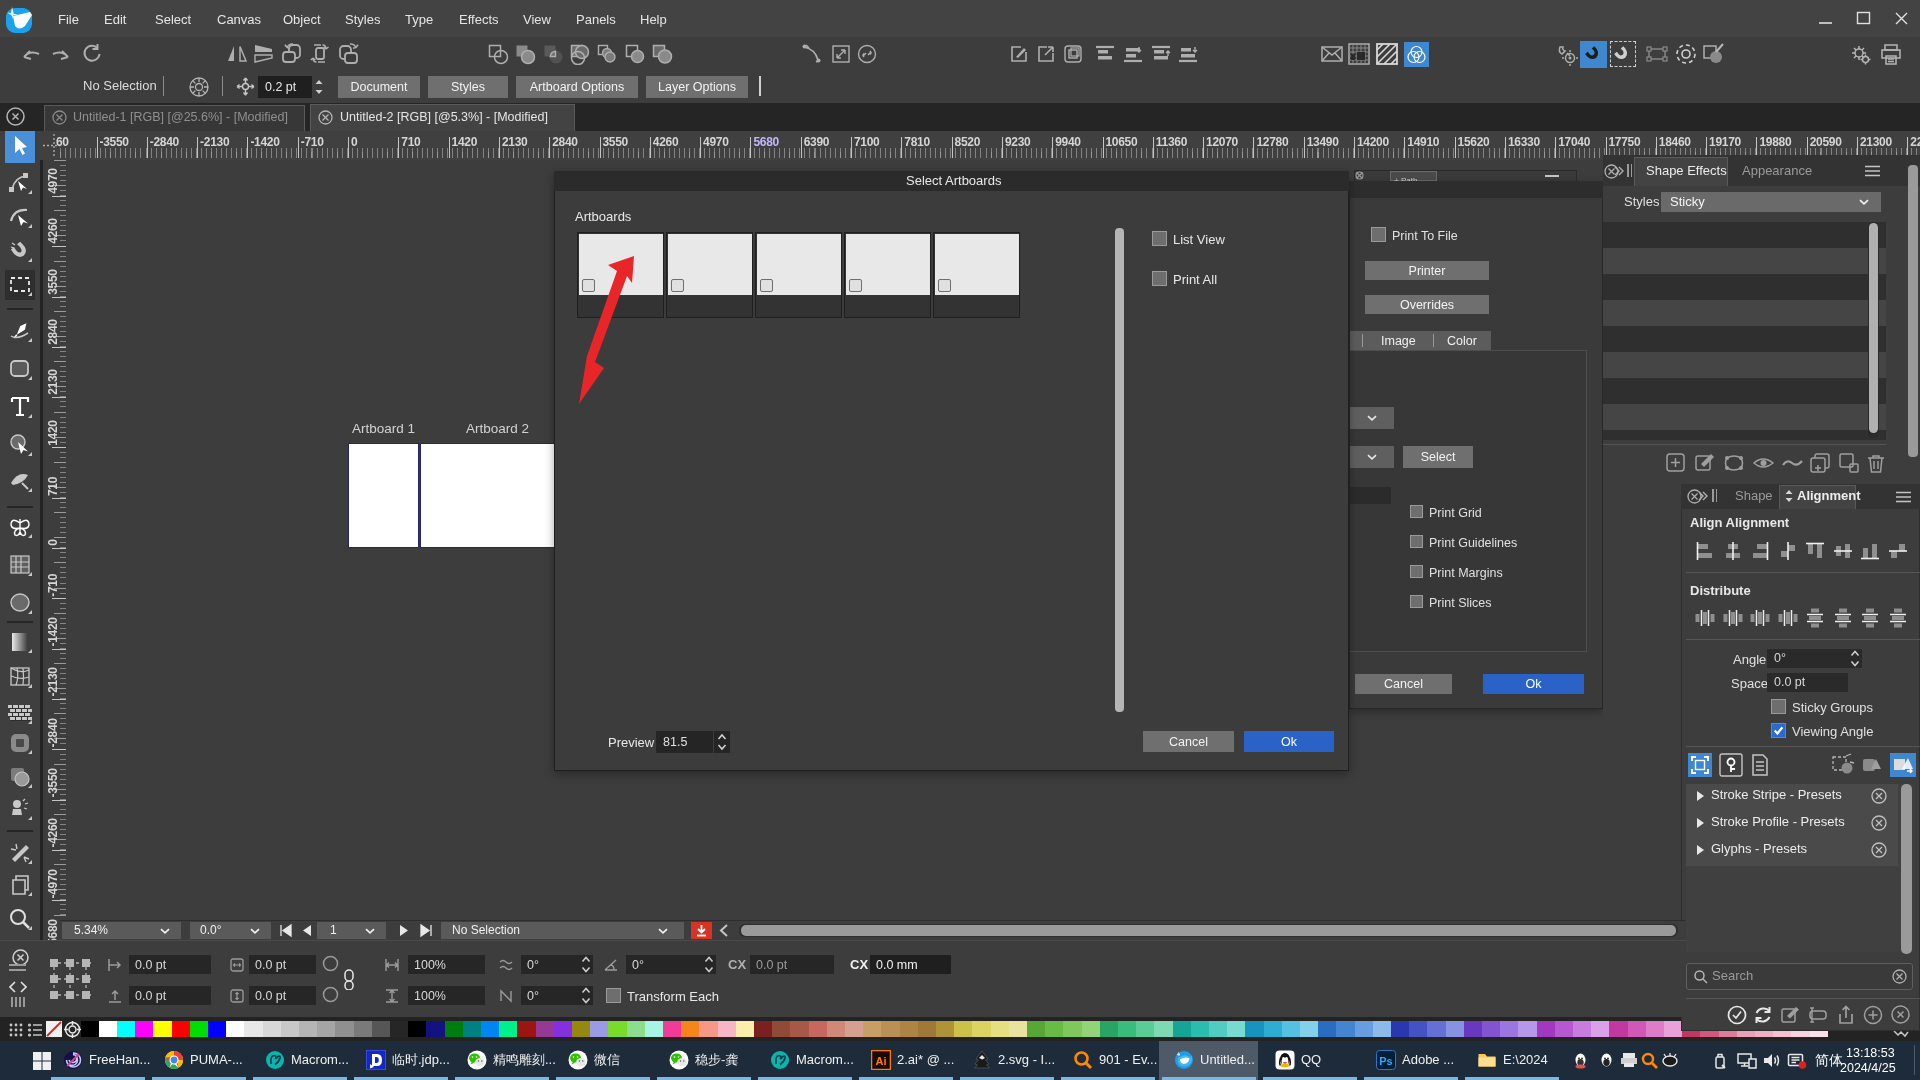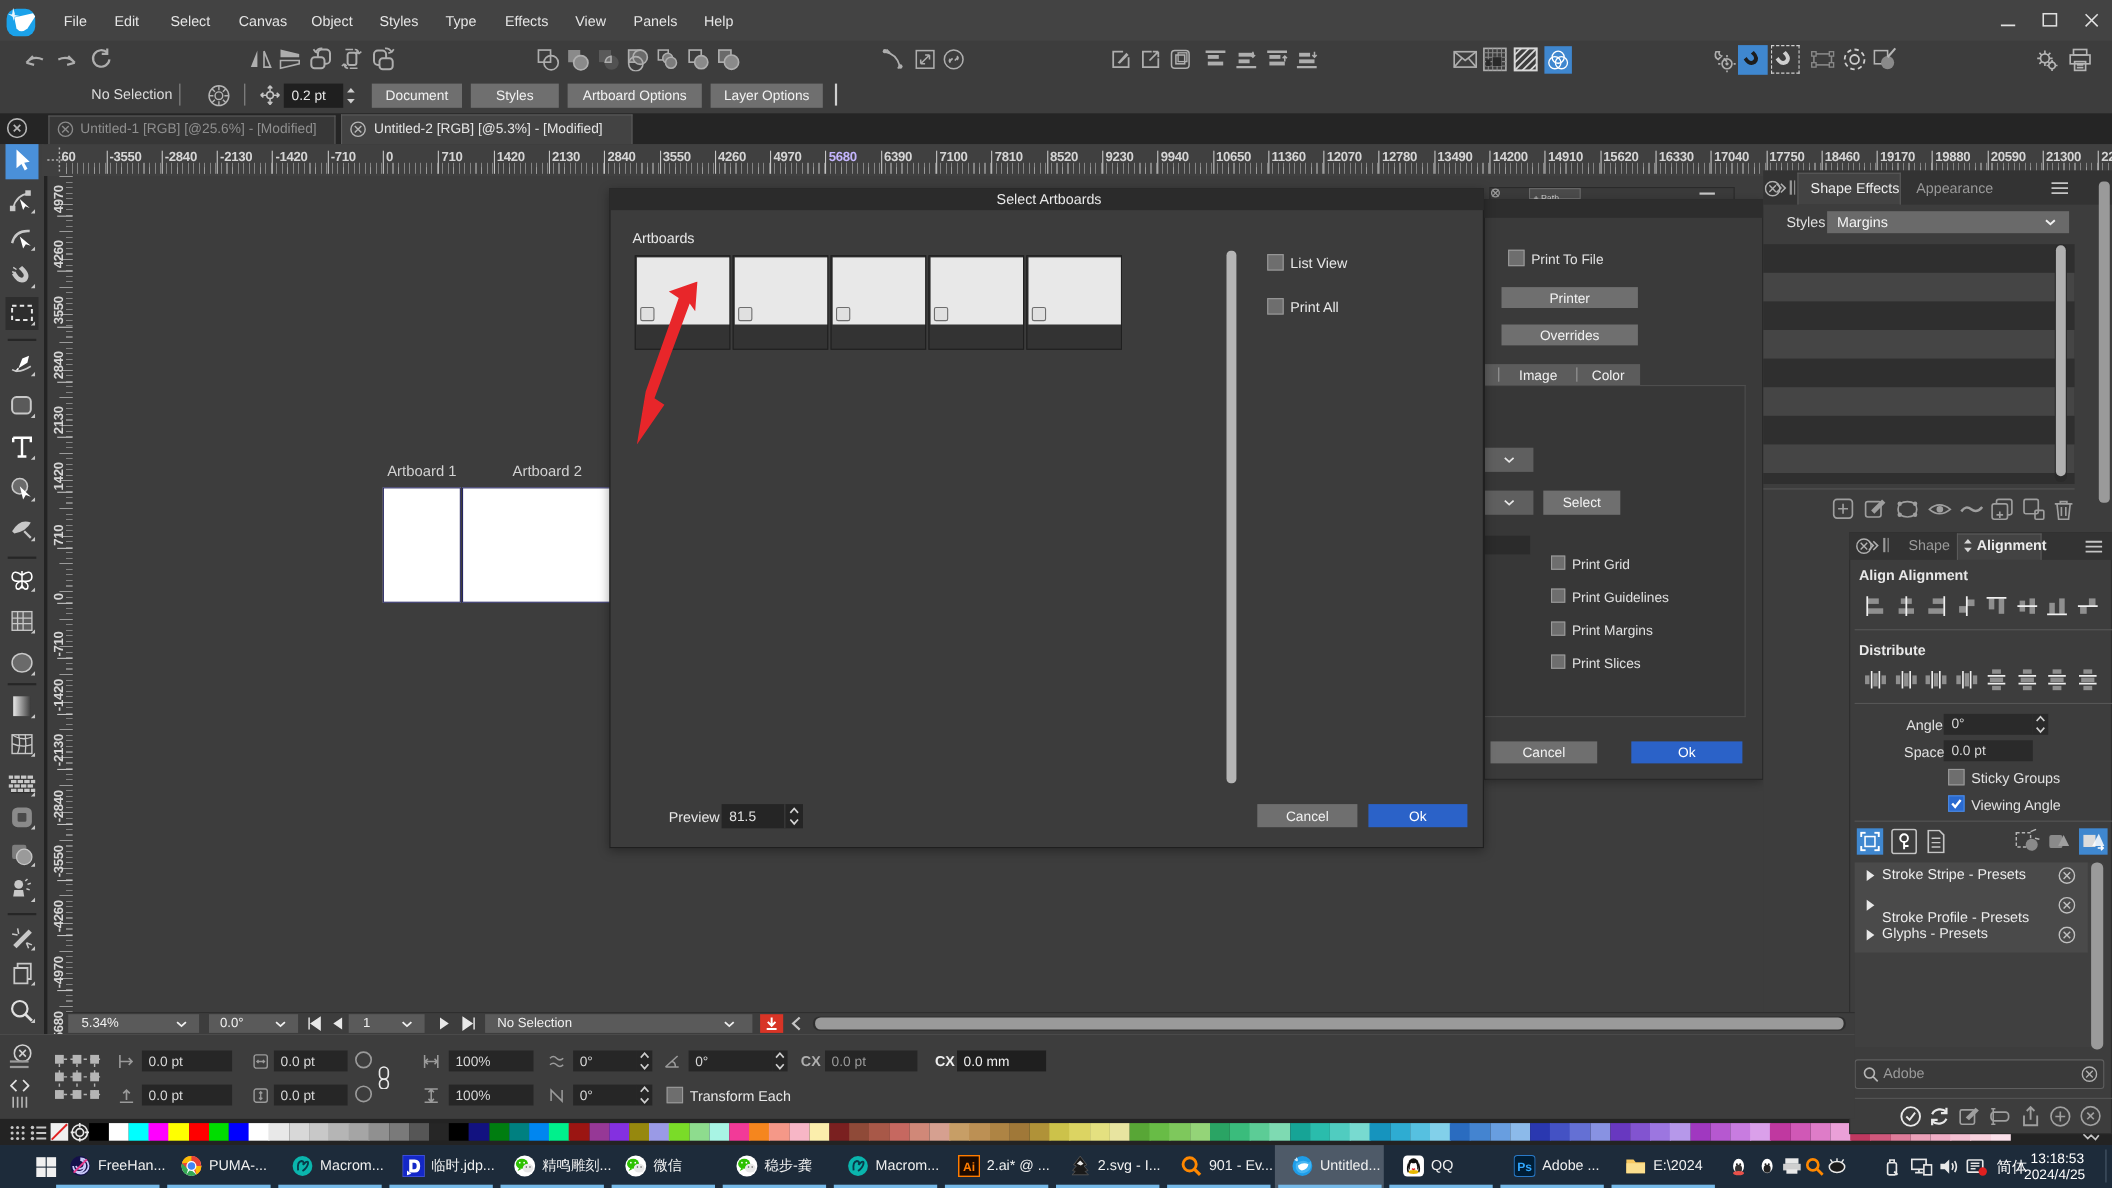--- a/index.html
+++ b/index.html
@@ -712,21 +712,21 @@
     </svg>
 <div class="a" style="left:1627px;top:164px;width:1.5px;height:13px;background:#9a9a9a;"></div>
 <div class="a" style="left:1630.5px;top:164px;width:1.5px;height:13px;background:#9a9a9a;"></div>
 <div class="a t" style="left:1646px;top:164px;font-size:13px;color:#ececec;">Shape Effects</div>
 <div class="a t" style="left:1742px;top:164px;font-size:13px;color:#9a9a9a;">Appearance</div>
 <svg class="a" style="left:1864px;top:164px;" width="17" height="14" viewBox="0 0 17 14">
       <path d="M1 2.5 H16 M1 7 H16 M1 11.5 H16" stroke="#c5c5c5" stroke-width="1.6"></path>
     </svg>
 <div class="a t" style="left:1624px;top:195px;font-size:13px;color:#e0e0e0;">Styles</div>
 <div class="a" style="left:1661px;top:192px;width:220px;height:20px;background:#6a6a6a;"></div>
-<div class="a t" style="left:1670px;top:195px;font-size:13px;color:#f5f5f5;">Margins</div>
+<div class="a t" style="left:1670px;top:195px;font-size:13px;color:#f5f5f5;">Sticky</div>
 <svg class="a" style="left:1858px;top:198px;" width="12" height="8" viewBox="0 0 12 8">
       <path d="M2.0 2.2 L6.0 5.8 L10.0 2.2" stroke="#f0f0f0" stroke-width="1.8" fill="none"></path>
     </svg>
 <div class="a" style="left:1603px;top:222px;width:283px;height:218px;background:#2f2f2f;"></div>
 <div class="a" style="left:1603px;top:248px;width:283px;height:26px;background:#454545;"></div>
 <div class="a" style="left:1603px;top:300px;width:283px;height:26px;background:#454545;"></div>
 <div class="a" style="left:1603px;top:352px;width:283px;height:26px;background:#454545;"></div>
 <div class="a" style="left:1603px;top:404px;width:283px;height:26px;background:#454545;"></div>
 <div class="a" style="left:1868px;top:222px;width:11px;height:216px;background:#2a2a2a;border-radius:5px;"></div>
 <div class="a" style="left:1869px;top:223px;width:9px;height:210px;background:#b0b0b0;border-radius:5px;"></div>
@@ -933,40 +933,40 @@
       <path d="M2 1 L9 6 L2 11 Z" fill="#e8e8e8"></path>
     </svg>
 <div class="a t" style="left:1711px;top:788px;font-size:13px;color:#ececec;">Stroke Stripe - Presets</div>
 <svg class="a" style="left:1871px;top:788px;" width="16" height="16" viewBox="0 0 16 16">
       <circle cx="8.0" cy="8.0" r="7.0" stroke="#c0c0c0" stroke-width="1.3" fill="none"></circle>
       <path d="M5.0 5.0 L11.0 11.0 M11.0 5.0 L5.0 11.0" stroke="#c0c0c0" stroke-width="1.3"></path>
     </svg>
 <svg class="a" style="left:1695px;top:817px;" width="10" height="12" viewBox="0 0 10 12">
       <path d="M2 1 L9 6 L2 11 Z" fill="#e8e8e8"></path>
     </svg>
-<div class="a t" style="left:1711px;top:815px;font-size:13px;color:#ececec;margin-top:12px;">Stroke Profile - Presets</div>
+<div class="a t" style="left:1711px;top:815px;font-size:13px;color:#ececec;">Stroke Profile - Presets</div>
 <svg class="a" style="left:1871px;top:815px;" width="16" height="16" viewBox="0 0 16 16">
       <circle cx="8.0" cy="8.0" r="7.0" stroke="#c0c0c0" stroke-width="1.3" fill="none"></circle>
       <path d="M5.0 5.0 L11.0 11.0 M11.0 5.0 L5.0 11.0" stroke="#c0c0c0" stroke-width="1.3"></path>
     </svg>
 <svg class="a" style="left:1695px;top:844px;" width="10" height="12" viewBox="0 0 10 12">
       <path d="M2 1 L9 6 L2 11 Z" fill="#e8e8e8"></path>
     </svg>
 <div class="a t" style="left:1711px;top:842px;font-size:13px;color:#ececec;">Glyphs - Presets</div>
 <svg class="a" style="left:1871px;top:842px;" width="16" height="16" viewBox="0 0 16 16">
       <circle cx="8.0" cy="8.0" r="7.0" stroke="#c0c0c0" stroke-width="1.3" fill="none"></circle>
       <path d="M5.0 5.0 L11.0 11.0 M11.0 5.0 L5.0 11.0" stroke="#c0c0c0" stroke-width="1.3"></path>
     </svg>
 <div class="a" style="left:1901px;top:784px;width:11px;height:170px;background:#9a9a9a;border-radius:5px;"></div>
 <div class="a" style="left:1686px;top:963px;width:227px;height:27px;background:#3a3a3a;border:1px solid #5f5f5f;border-radius:3px;"></div>
 <svg class="a" style="left:1693px;top:969px;" width="16" height="16" viewBox="0 0 16 16">
       <circle cx="6.5" cy="6.5" r="4.5" stroke="#b5b5b5" stroke-width="1.5" fill="none"></circle>
       <path d="M10 10 L14 14" stroke="#b5b5b5" stroke-width="1.5"></path>
     </svg>
-<div class="a t" style="left:1712px;top:969px;font-size:13px;color:#9a9a9a;">Adobe</div>
+<div class="a t" style="left:1712px;top:969px;font-size:13px;color:#9a9a9a;">Search</div>
 <svg class="a" style="left:1892px;top:969px;" width="15" height="15" viewBox="0 0 15 15">
       <circle cx="7.5" cy="7.5" r="6.5" stroke="#b0b0b0" stroke-width="1.3" fill="none"></circle>
       <path d="M4.5 4.5 L10.5 10.5 M10.5 4.5 L4.5 10.5" stroke="#b0b0b0" stroke-width="1.3"></path>
     </svg>
 <div class="a" style="left:1686px;top:998px;width:234px;height:1px;background:#565656;"></div>
 <svg class="a" style="left:1727px;top:1005px;" width="20" height="20" viewBox="0 0 20 20">
       <circle cx="10" cy="10" r="8.5" stroke="#e8e8e8" stroke-width="1.7" fill="none"></circle>
       <path d="M6 10 L9 13 L14 6.5" stroke="#e8e8e8" stroke-width="1.7" fill="none"></path>
     </svg>
 <svg class="a" style="left:1753px;top:1005px;" width="20" height="20" viewBox="0 0 20 20">

